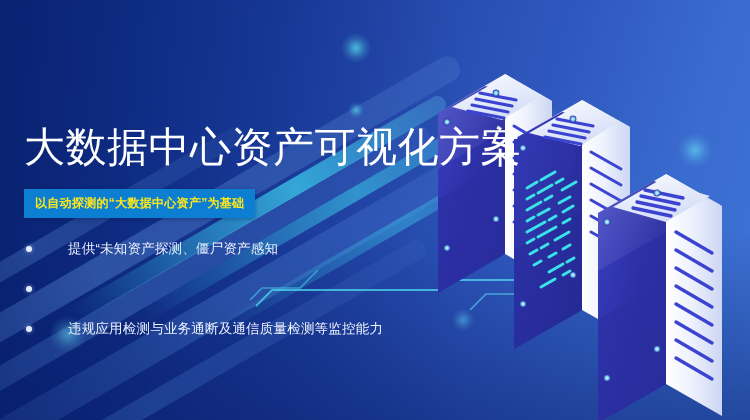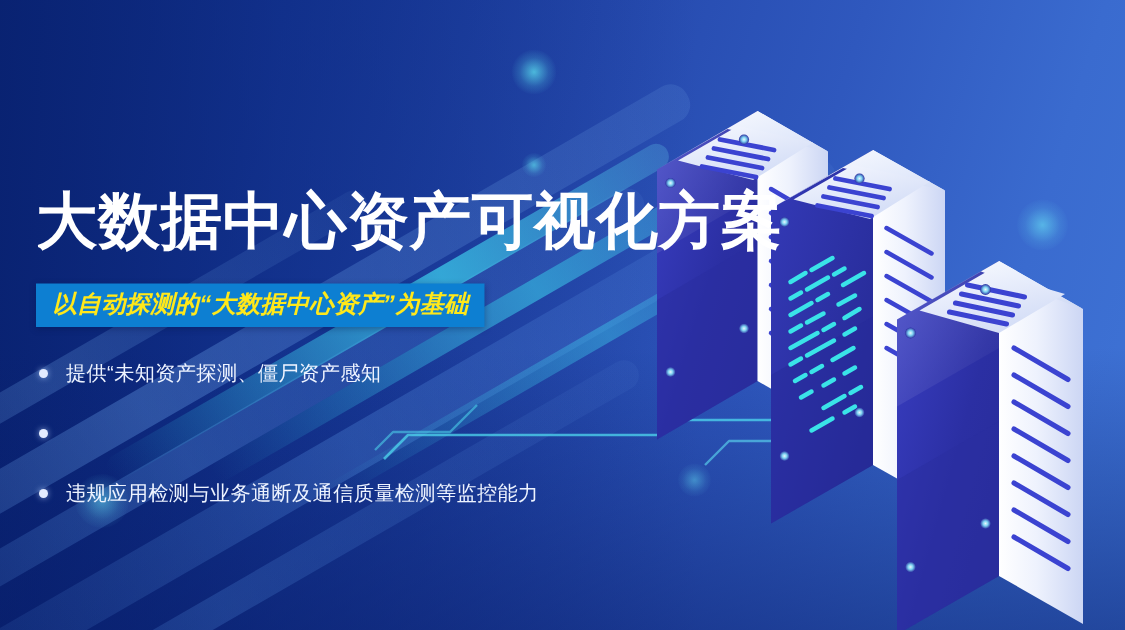--- a/index.html
+++ b/index.html
@@ -75,57 +75,57 @@
     width: 470px;
     height: 420px;
   }
 
   .title {
     position: absolute;
     left: 24px;
     top: 123px;
     font-size: 41px;
     line-height: 48px;
-    font-weight: bold;
+    font-weight: normal;
     color: #ffffff;
     letter-spacing: 0.5px;
     white-space: nowrap;
   }
 
   .subtitle-bar {
     position: absolute;
     left: 24px;
     top: 189px;
     height: 29px;
     padding: 0 11px;
     display: inline-flex;
     align-items: center;
     background: #0d7fd2;
     box-shadow: 0 1px 4px rgba(4,20,70,0.35);
   }
   .subtitle-text {
-    font-size: 16px;
+    font-size: 12px;
     font-weight: bold;
     color: #ffe81a;
     letter-spacing: 0.3px;
     white-space: nowrap;
-    font-style: italic;
   }
 
   .bullets {
     position: absolute;
     left: 26px;
     top: 239px;
     width: 430px;
   }
   .bullet-row {
     display: flex;
     align-items: flex-start;
     height: 28px;
     margin-bottom: 12px;
+    gap: 24px;
   }
   .bullet-dot {
     width: 6px;
     height: 6px;
     border-radius: 50%;
     background: #e4ecff;
     margin-top: 7px;
     margin-right: 12px;
     flex: none;
     box-shadow: 0 0 4px rgba(180,210,255,0.7);

